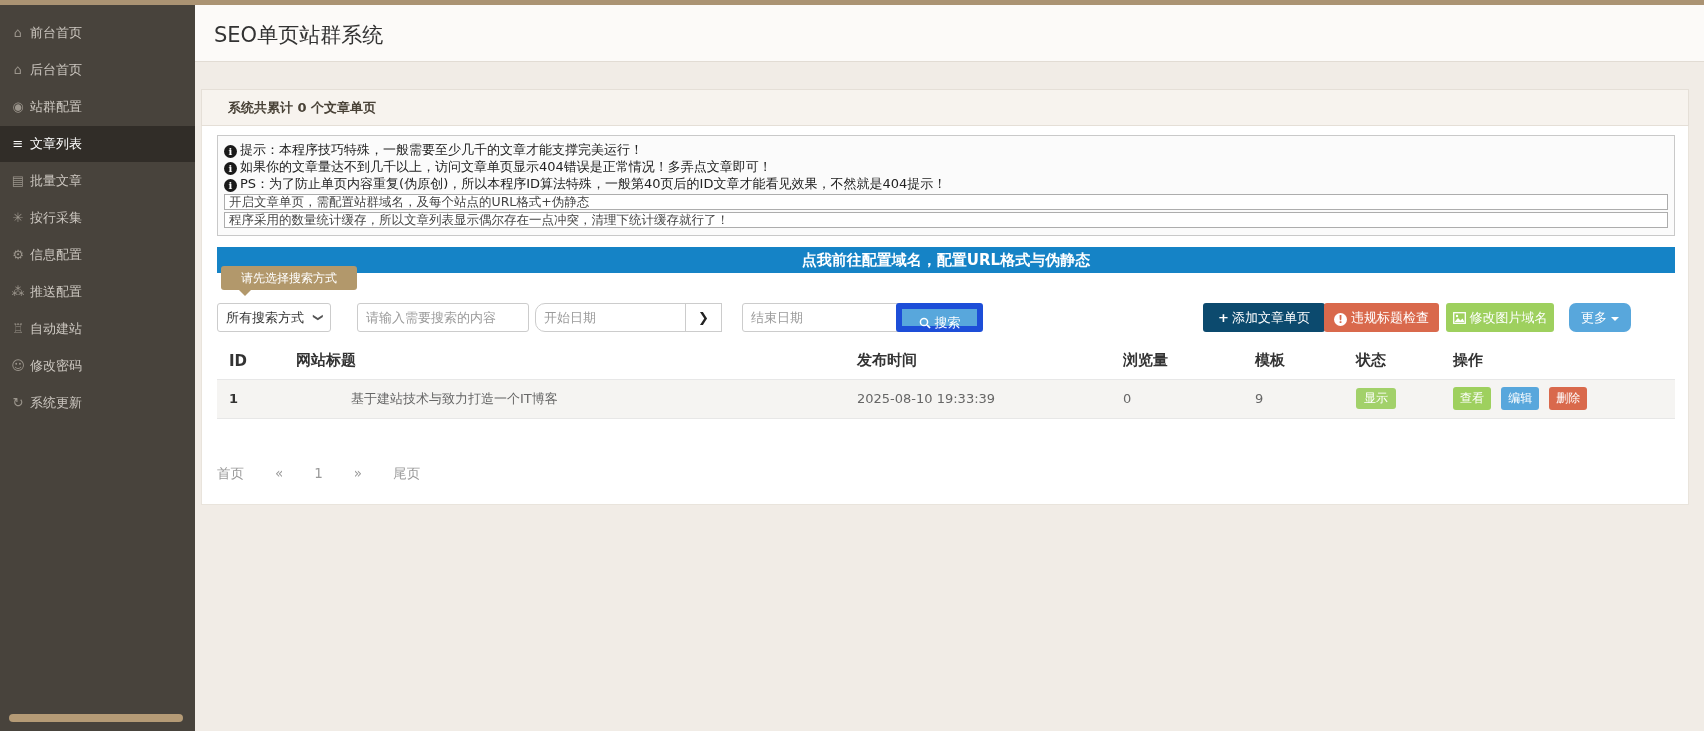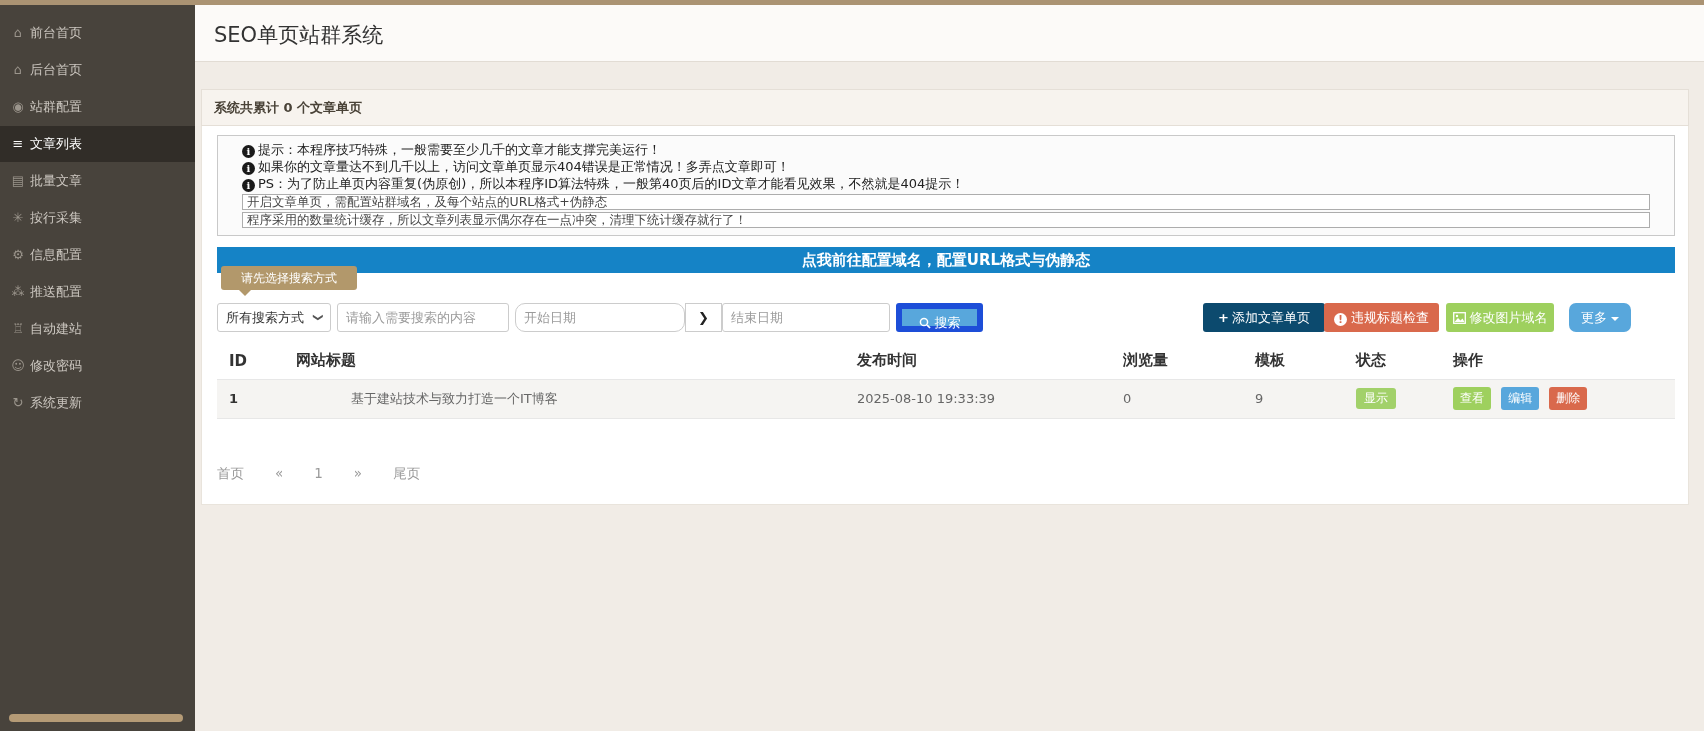--- a/index.html
+++ b/index.html
@@ -17,40 +17,40 @@
   .side-item .ico { position:absolute; left:9px; top:0; width:18px; text-align:center; font-size:13px; color:#9b958c; }
   .side-item.active { background:#312d28; color:#ffffff; }
   .side-item.active .ico { color:#ffffff; }
   .side-thumb { position:absolute; left:9px; top:709px; width:174px; height:8px; border-radius:4px; background:#b59b76; cursor:pointer; }
 
   
   .main-header { position:absolute; left:195px; top:5px; width:1509px; height:57px; background:#fcfaf8; border-bottom:1px solid #e2dcd4; }
   .page-title { position:absolute; left:19px; top:16px; font-size:21px; font-weight:500; color:#333; }
 
   
-  .panel-header { position:absolute; left:201px; top:89px; width:1488px; height:37px; background:#f7f3ee; border:1px solid #e5dfd7; font-size:13px; font-weight:bold; color:#494237; line-height:35px; padding-left:12px; }
+  .panel-header { position:absolute; left:201px; top:89px; width:1488px; height:37px; background:#f7f3ee; border:1px solid #e5dfd7; font-size:13px; font-weight:bold; color:#494237; line-height:35px; padding-left:26px; }
   .panel-body { position:absolute; left:201px; top:126px; width:1488px; height:379px; background:#ffffff; border:1px solid #e9e4dc; border-top:none; }
 
   
-  .tips { position:absolute; left:15px; top:9px; width:1458px; height:101px; background:#fbfbfb; border:1px solid #c9c9c9; padding:5px 24px; font-size:13px; color:#222; }
+  .tips { position:absolute; left:15px; top:9px; width:1458px; height:101px; background:#fbfbfb; border:1px solid #c9c9c9; padding:5px 6px; font-size:13px; color:#222; }
   .tip-line { height:17px; line-height:17px; white-space:nowrap; }
   .info-ico { display:inline-block; width:13px; height:13px; border-radius:50%; background:#1a1a1a; color:#fff; font-size:10px; font-weight:bold; text-align:center; line-height:13px; vertical-align:-1px; margin-right:3px; font-family:"DejaVu Serif","Liberation Serif",serif; }
   .tip-box { margin-top:2px; height:16px; line-height:14px; border:1px solid #adadad; background:#fff; font-size:12.5px; color:#444; padding:0 4px; white-space:nowrap; overflow:hidden; }
 
   
   .banner { position:absolute; left:15px; top:121px; width:1458px; height:26px; background:#1583c6; color:#fff; font-weight:bold; font-size:15px; text-align:center; line-height:26px; cursor:pointer; }
 
   
   .tooltip { position:absolute; left:19px; top:140px; height:24px; line-height:24px; background:#b2986b; color:#fff; font-size:12px; padding:0 20px; border-radius:3px; z-index:5; }
   .tooltip:after { content:""; position:absolute; left:18px; bottom:-6px; border-left:6px solid transparent; border-right:6px solid transparent; border-top:6px solid #b2986b; }
 
   
   .search-row { position:absolute; left:0; top:177px; width:1488px; height:29px; }
   .ctrl { position:absolute; top:0; height:29px; border:1px solid #ccc; border-radius:3px; background:#fff; font-size:13px; color:#555; }
-  input.ctrl { padding:11px 8px; outline:none; }
+  input.ctrl { padding:11px 8px; outline:none;margin-left:20px; }
   input.ctrl::placeholder { color:#9b9b9b; opacity:1; }
   .sel { left:15px; width:114px; line-height:27px; padding:0 8px; cursor:pointer; color:#333; }
   .sel .chev { position:absolute; right:8px; top:0; font-size:10px; color:#555; transform:rotate(90deg); line-height:27px; }
   .inp-kw { left:135px; width:172px; }
   .inp-start { left:313px; width:170px;border-radius:10px; }
   .addon { left:483px; width:37px; text-align:center; line-height:27px; font-weight:bold; color:#222; border-radius:0; }
   .inp-end { left:520px; width:168px; }
   .btn { position:absolute; top:0; height:29px; border:none; border-radius:3px; color:#fff; font-size:13px; cursor:pointer; text-align:center; line-height:29px; font-family:inherit; }
   .btn-search { left:694px; width:87px; background:#58a7dc; border:6px solid #1d4ed8; line-height:27px; }
   .btn-add   { left:1001px; width:122px; background:#0c4a6e; }

